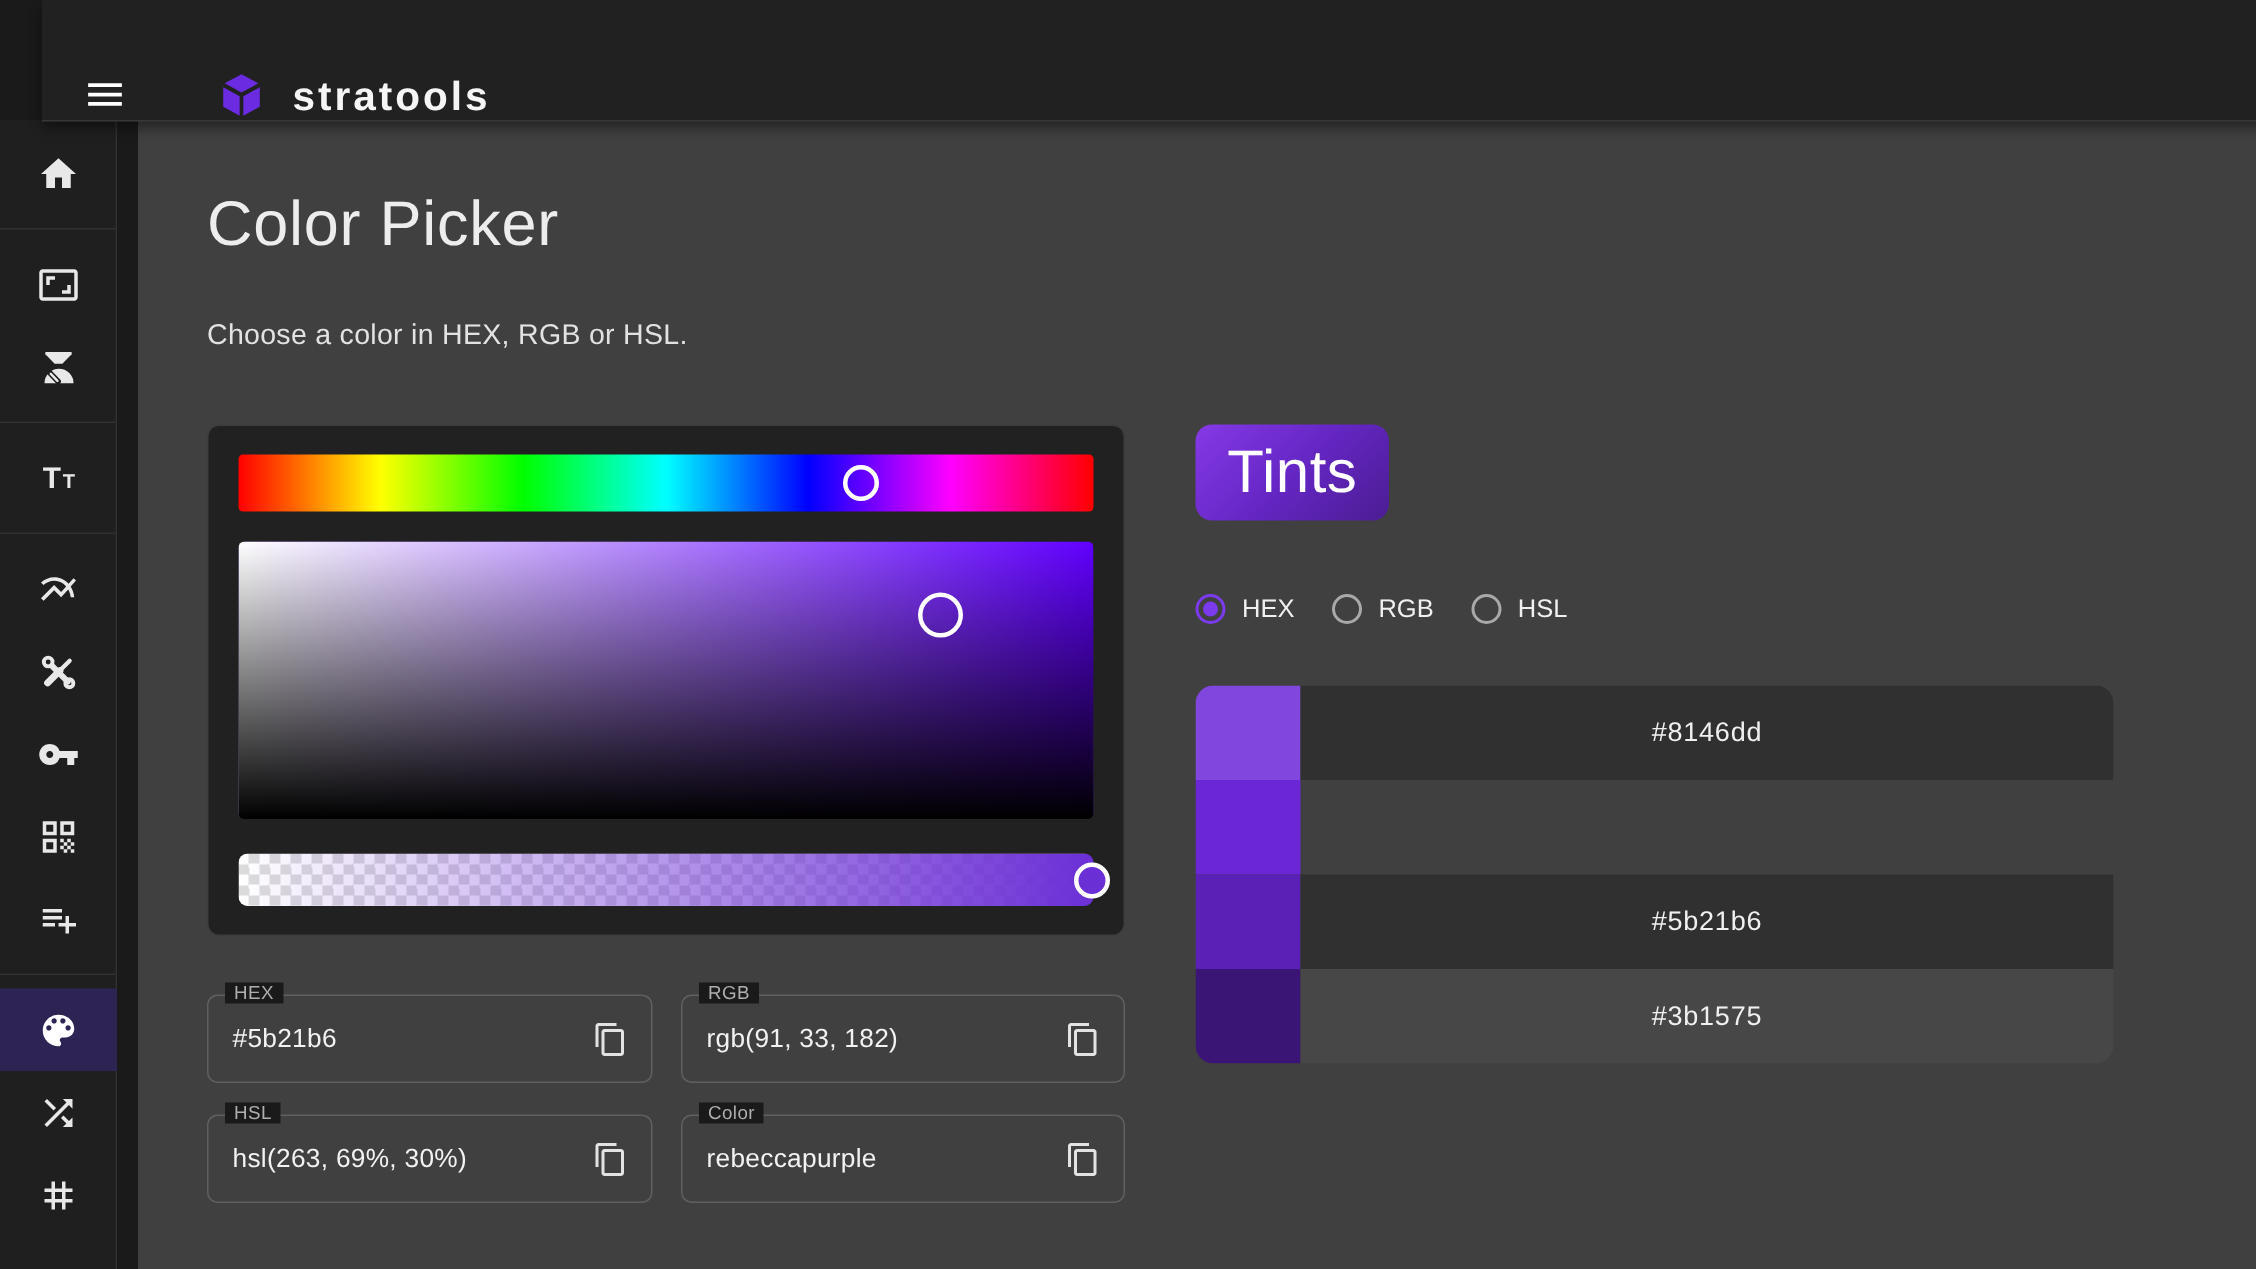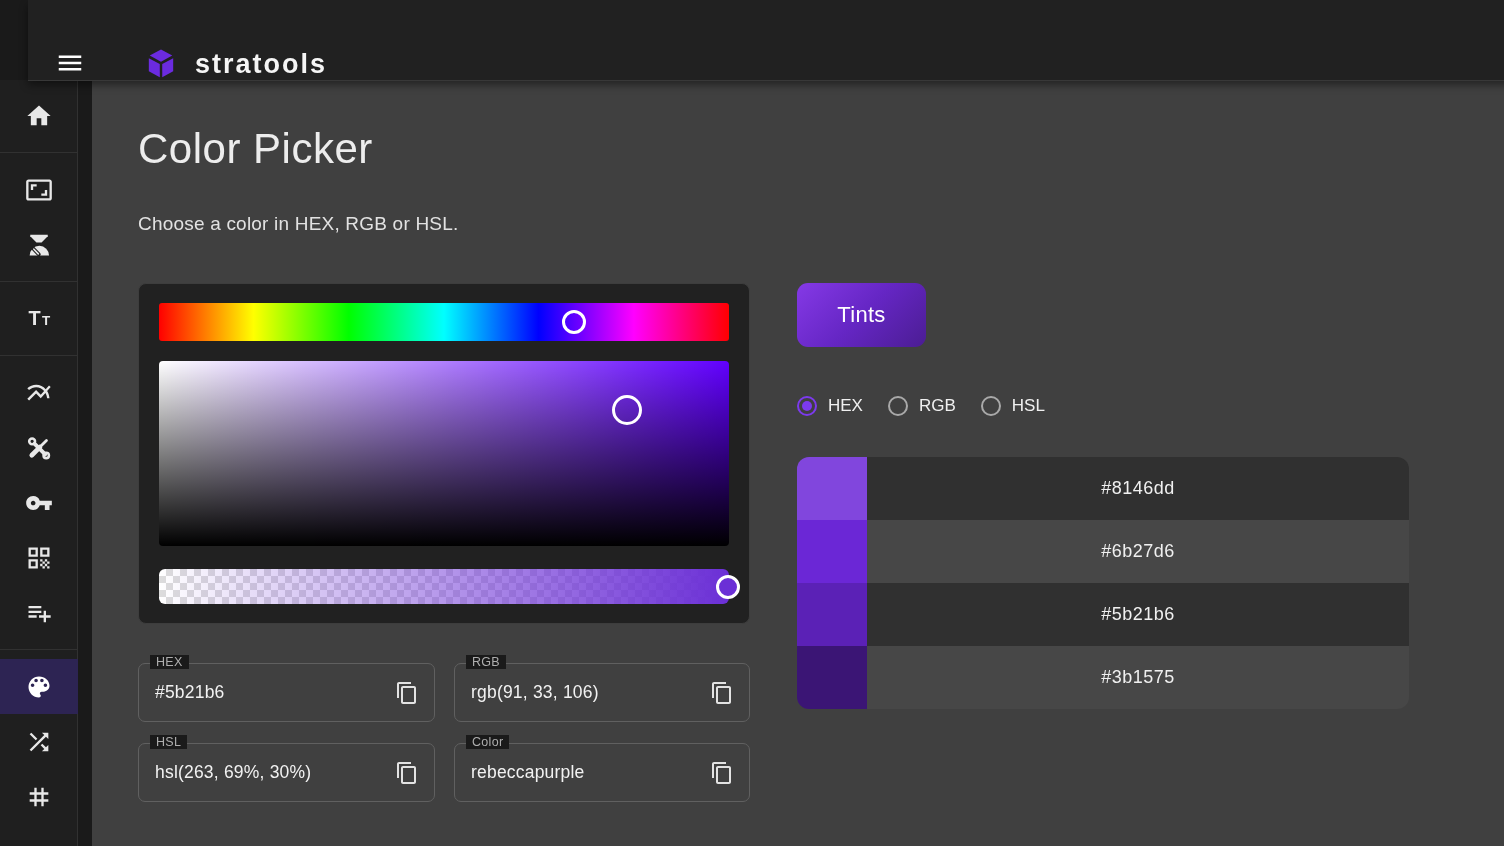--- a/index.html
+++ b/index.html
@@ -30,21 +30,21 @@
     background-size:auto,14px 14px; }
   .alpha-handle { position:absolute; left:557px; top:6px; width:24px; height:24px; border:3px solid #fff; border-radius:50%; background:#6b2fd6; }
   
   .fields { margin-top:39px; display:grid; grid-template-columns:297px 296px; gap:21px 19px; }
   .field { position:relative; height:59px; border:1px solid #606060; border-radius:7px; }
   .field-label { position:absolute; top:-9px; left:11px; padding:0 6px; background:#1a1a1a; font-size:12.5px; color:#aeaeae; letter-spacing:.3px; }
   .field-value { position:absolute; left:16px; top:0; line-height:57px; font-size:17.5px; color:#f2f2f2; letter-spacing:.2px; }
   .copy-btn { position:absolute; right:13px; top:50%; transform:translateY(-50%); width:28px; height:28px; background:none; border:none; cursor:pointer; display:flex; align-items:center; justify-content:center; }
   
   .right-col { width:612px; }
-  .tints-btn { width:129px; height:64px; border:none; border-radius:11px; background:linear-gradient(135deg,#8539e6 0%,#6526c4 50%,#4b1d93 100%); color:#fff; font-size:22px; font-family:"Liberation Sans",sans-serif; display:flex; align-items:center; justify-content:center; cursor:pointer; letter-spacing:.3px; }
+  .tints-btn { width:129px; height:64px; border:none; border-radius:11px; background:linear-gradient(135deg,#8539e6 0%,#6526c4 50%,#4b1d93 100%); color:#fff; font-size:40px; font-family:"Liberation Sans",sans-serif; display:flex; align-items:center; justify-content:center; cursor:pointer; letter-spacing:.3px; }
   .radio-row { margin-top:49px; display:flex; align-items:center; }
   .radio-opt { display:flex; align-items:center; margin-right:25px; cursor:pointer; }
   .radio-circ { width:20px; height:20px; border-radius:50%; border:2px solid #a9a9a9; display:flex; align-items:center; justify-content:center; }
   .radio-opt.selected .radio-circ { border-color:#7c3aed; }
   .radio-dot { width:10px; height:10px; border-radius:50%; background:transparent; }
   .radio-opt.selected .radio-dot { background:#7c3aed; }
   .radio-label { margin-left:11px; font-size:17px; color:#f0f0f0; }
   .tints-table { margin-top:41px; width:612px; border-radius:12px; overflow:hidden; }
   .tint-row { display:flex; height:63px; }
   .tint-swatch { width:70px; }
@@ -171,21 +171,21 @@
           <span class="field-label">HEX</span>
           <span class="field-value">#5b21b6</span>
           <button class="copy-btn">
             <svg width="24" height="24" viewBox="0 0 24 24">
                 <path fill="#e3e3e3" d="M16 1H4c-1.1 0-2 .9-2 2v14h2V3h12V1zm3 4H8c-1.1 0-2 .9-2 2v14c0 1.1.9 2 2 2h11c1.1 0 2-.9 2-2V7c0-1.1-.9-2-2-2zm0 16H8V7h11v14z"></path>
               </svg>
           </button>
         </div>
         <div class="field">
           <span class="field-label">RGB</span>
-          <span class="field-value">rgb(91, 33, 106)</span>
+          <span class="field-value">rgb(91, 33, 182)</span>
           <button class="copy-btn">
             <svg width="24" height="24" viewBox="0 0 24 24">
                 <path fill="#e3e3e3" d="M16 1H4c-1.1 0-2 .9-2 2v14h2V3h12V1zm3 4H8c-1.1 0-2 .9-2 2v14c0 1.1.9 2 2 2h11c1.1 0 2-.9 2-2V7c0-1.1-.9-2-2-2zm0 16H8V7h11v14z"></path>
               </svg>
           </button>
         </div>
         <div class="field">
           <span class="field-label">HSL</span>
           <span class="field-value">hsl(263, 69%, 30%)</span>
           <button class="copy-btn">
@@ -229,21 +229,20 @@
         </div>
       </div>
 
       <div class="tints-table">
         <div class="tint-row">
           <div class="tint-swatch" style="background-color: rgb(129, 70, 221);"></div>
           <div class="tint-value">#8146dd</div>
         </div>
         <div class="tint-row">
           <div class="tint-swatch" style="background-color: rgb(107, 39, 214);"></div>
-          <div class="tint-value">#6b27d6</div>
         </div>
         <div class="tint-row">
           <div class="tint-swatch" style="background-color: rgb(91, 33, 182);"></div>
           <div class="tint-value">#5b21b6</div>
         </div>
         <div class="tint-row">
           <div class="tint-swatch" style="background-color: rgb(59, 21, 117);"></div>
           <div class="tint-value">#3b1575</div>
         </div>
       </div>

